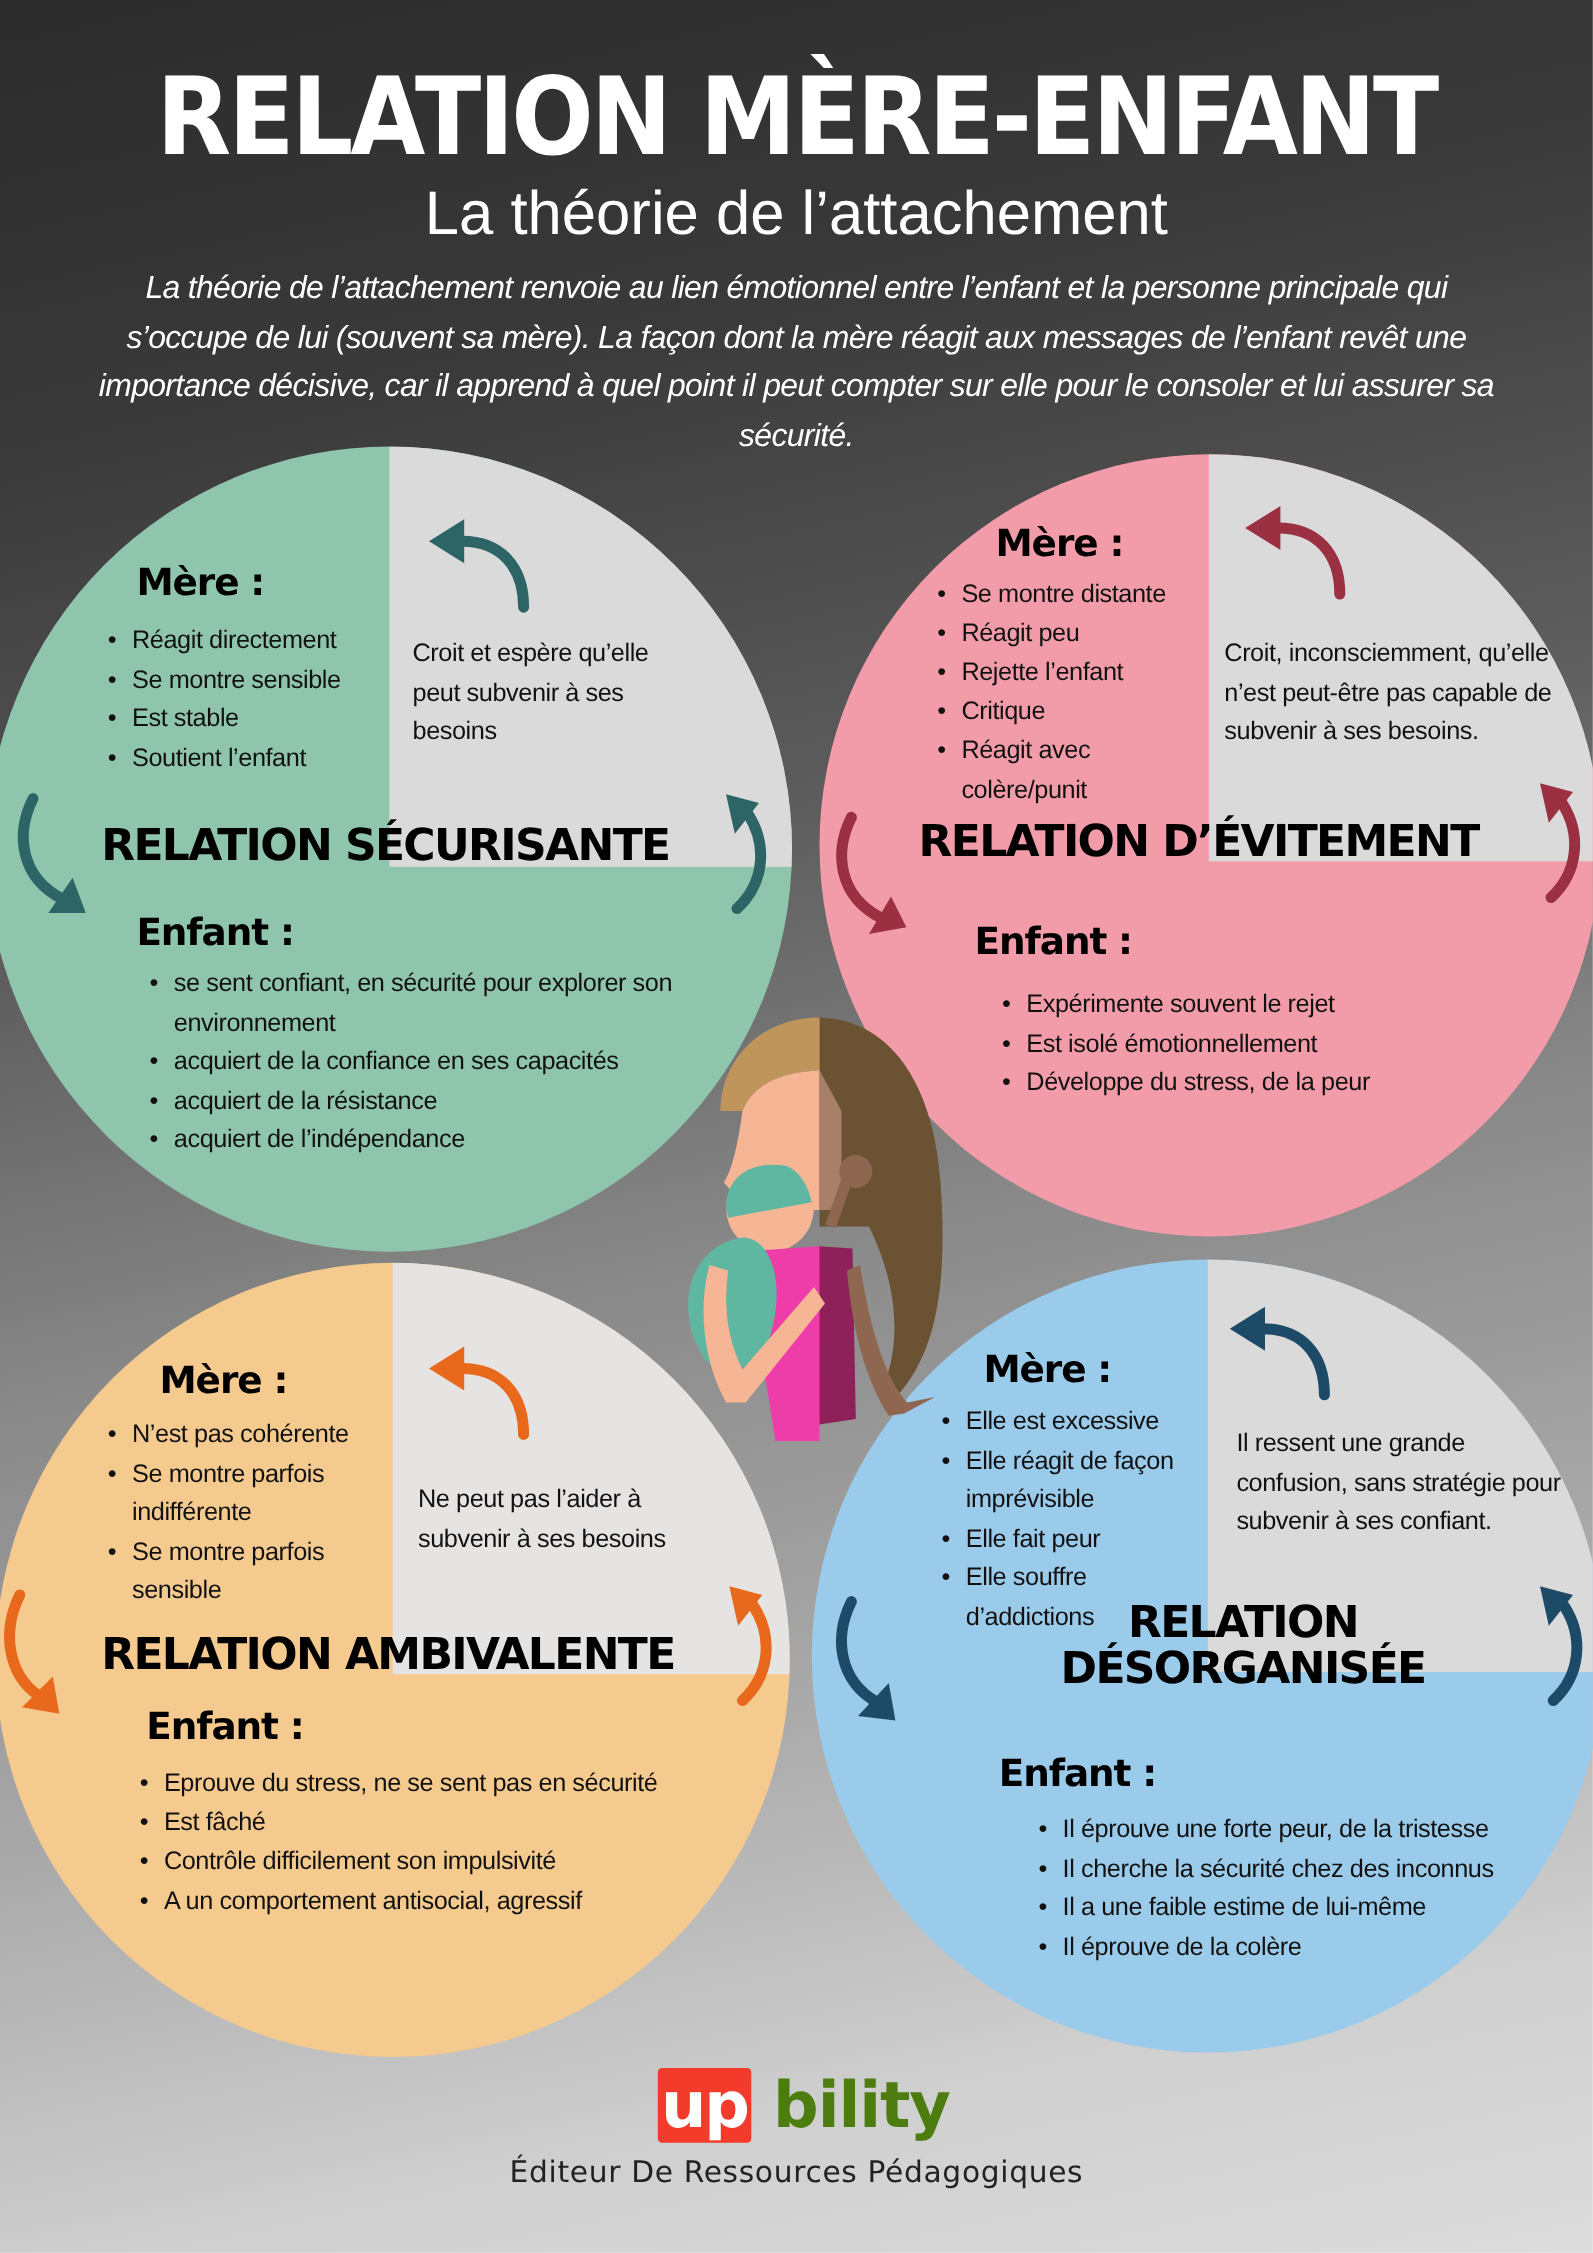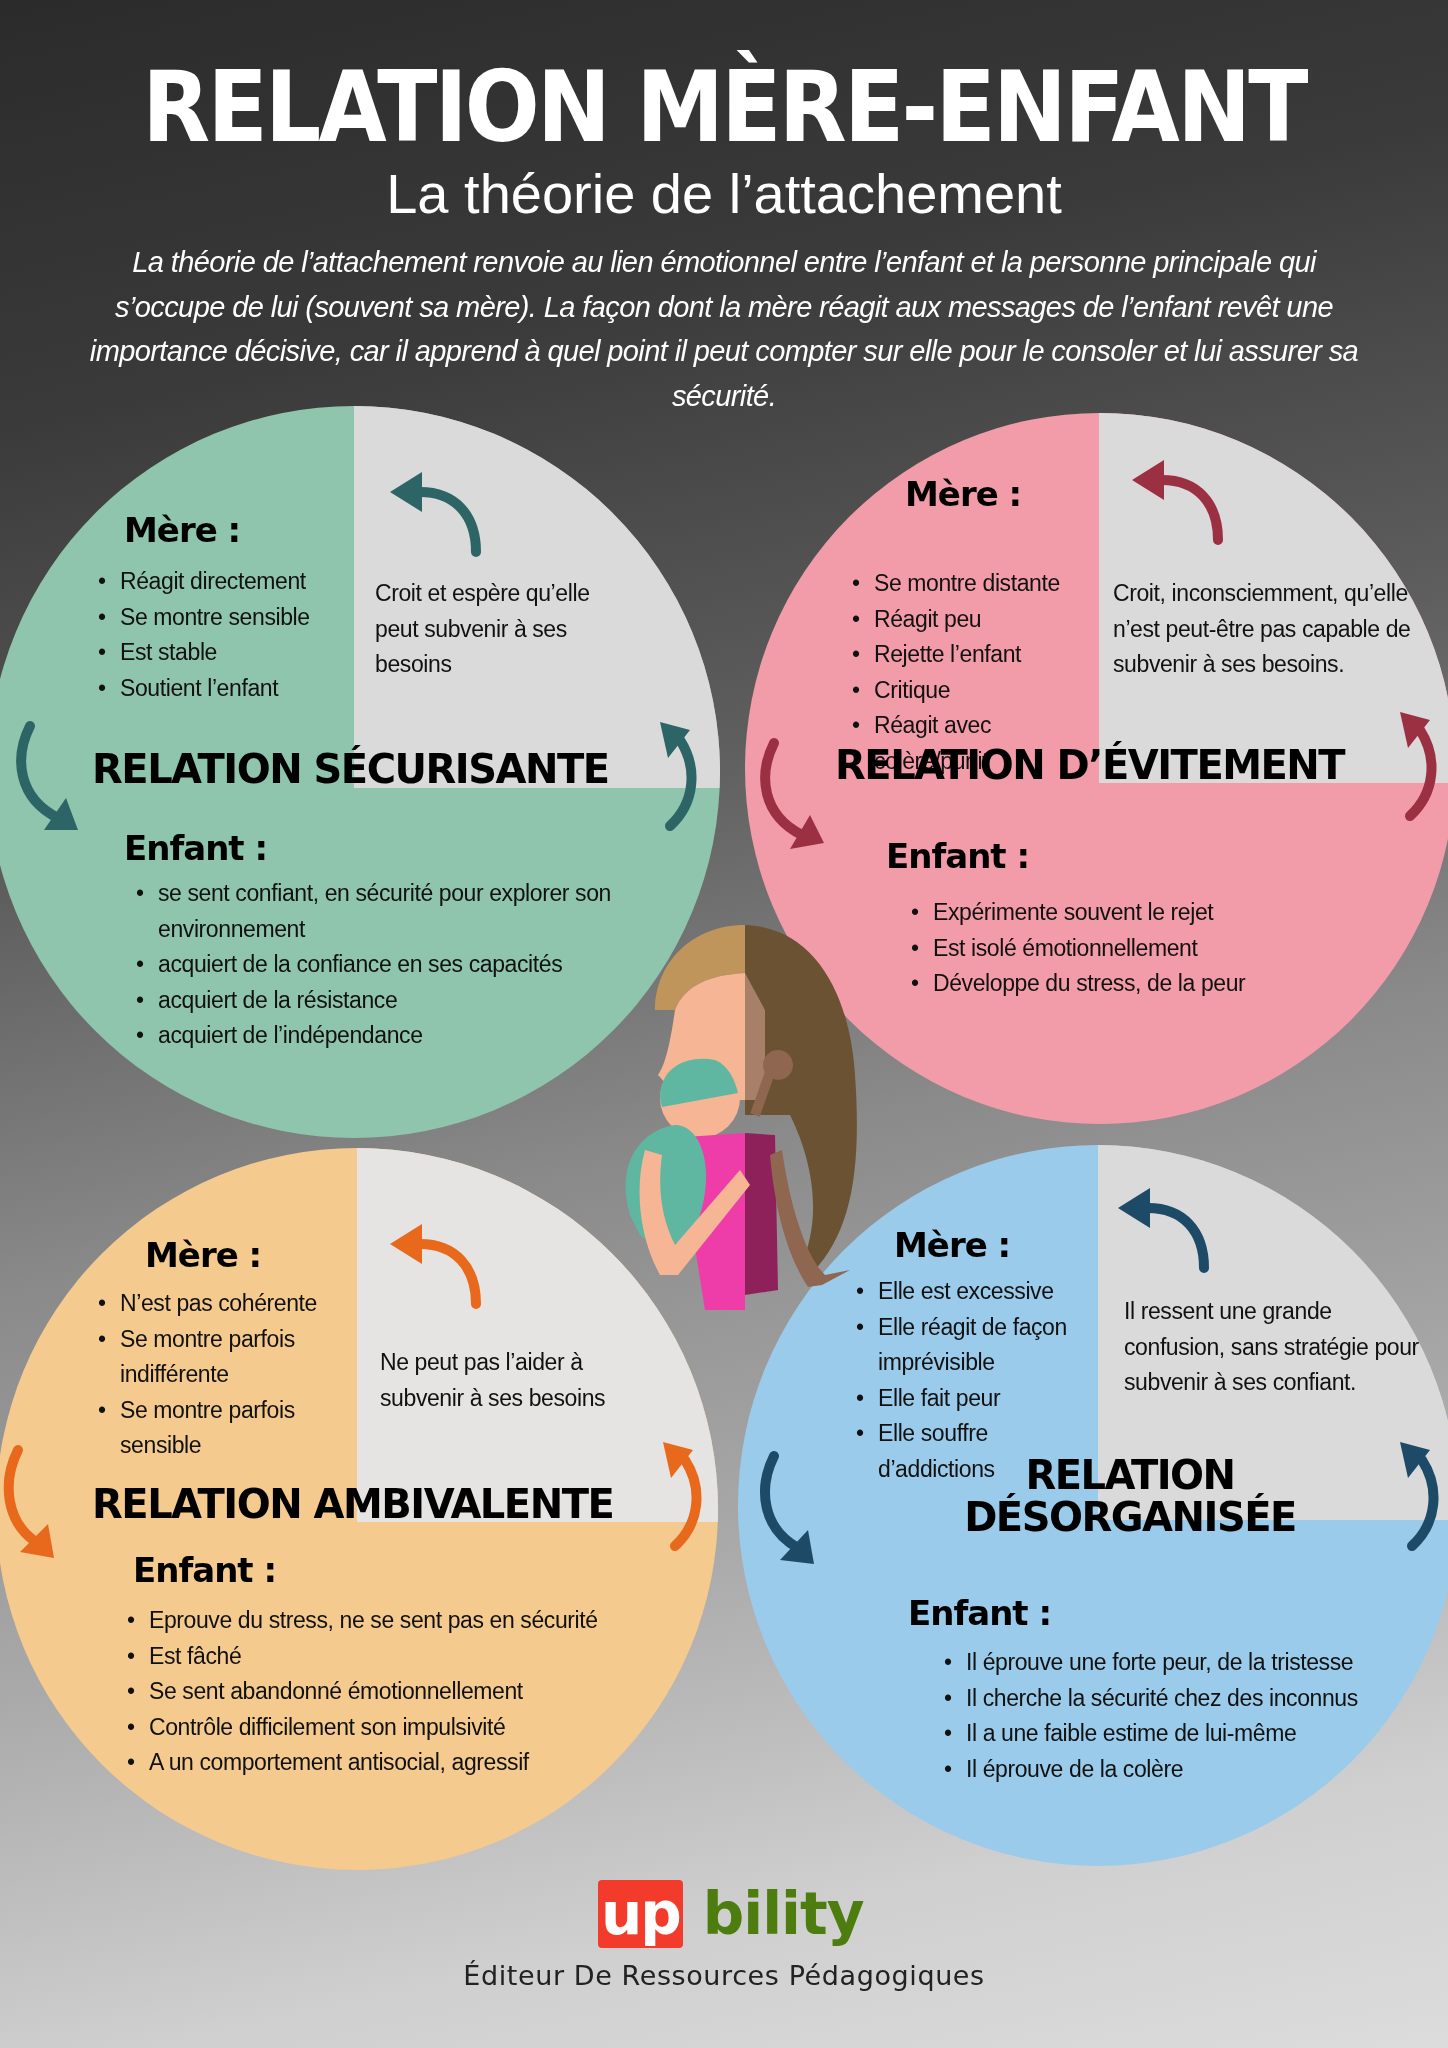--- a/index.html
+++ b/index.html
@@ -91,21 +91,21 @@
 </svg>
 <svg class="arrow" style="left:650px; top:718px;" width="60" height="120" viewBox="0 0 60 120">
   <path d="M20 108 C45 85 48 50 30 22" fill="none" stroke="#2d6466" stroke-width="10" stroke-linecap="round"></path>
   <polygon points="10,4 40,12 18,40" fill="#2d6466"></polygon>
 </svg>
 
 <div class="circle" style="left:745px; top:413px; width:710px; height:711px; background:#f39ca9;">
   <div class="quad-tr" style="left:354px; top:0; width:356px; height:370px;"></div>
 </div>
 <div class="head" style="left:905px; top:474px;">Mère :</div>
-<div style="position:absolute; left:852px; top:522px; width:250px; font-size:23px; line-height:35.5px; letter-spacing:-0.4px;margin-top:44px;">
+<div style="position:absolute; left:852px; top:522px; width:250px; font-size:23px; line-height:35.5px; letter-spacing:-0.4px;">
   <ul class="bul">
     <li>Se montre distante</li>
     <li>Réagit peu</li>
     <li>Rejette l’enfant</li>
     <li>Critique</li>
     <li style="width:160px;">Réagit avec colère/punit</li>
   </ul>
 </div>
 <div style="position:absolute; left:1113px; top:576px; width:300px; font-size:23px; line-height:35.5px; letter-spacing:-0.4px;">Croit, inconsciemment, qu’elle n’est peut-être pas capable de subvenir à ses besoins.</div>
 <div class="rel-title" style="left:835px; top:744px;">RELATION D’ÉVITEMENT</div>
@@ -141,21 +141,20 @@
     <li style="width:200px;">Se montre parfois sensible</li>
   </ul>
 </div>
 <div style="position:absolute; left:380px; top:1345px; width:260px; font-size:23px; line-height:35.5px; letter-spacing:-0.4px;">Ne peut pas l’aider à subvenir à ses besoins</div>
 <div class="rel-title" style="left:92px; top:1483px;">RELATION AMBIVALENTE</div>
 <div class="head" style="left:133px; top:1550px;">Enfant :</div>
 <div style="position:absolute; left:127px; top:1603px; width:560px; font-size:23px; line-height:35.5px; letter-spacing:-0.4px;">
   <ul class="bul">
     <li>Eprouve du stress, ne se sent pas en sécurité</li>
     <li>Est fâché</li>
-    <li>Se sent abandonné émotionnellement</li>
     <li>Contrôle difficilement son impulsivité</li>
     <li>A un comportement antisocial, agressif</li>
   </ul>
 </div>
 <svg class="arrow" style="left:380px; top:1222px;" width="110" height="90" viewBox="0 0 110 90">
   <path d="M96 82 C96 45 75 22 40 22" fill="none" stroke="#e8681c" stroke-width="10" stroke-linecap="round"></path>
   <polygon points="10,22 42,2 42,42" fill="#e8681c"></polygon>
 </svg>
 <svg class="arrow" style="left:-4px; top:1442px;" width="80" height="120" viewBox="0 0 80 120">
   <path d="M22 8 C6 40 10 80 40 100" fill="none" stroke="#e8681c" stroke-width="10" stroke-linecap="round"></path>

